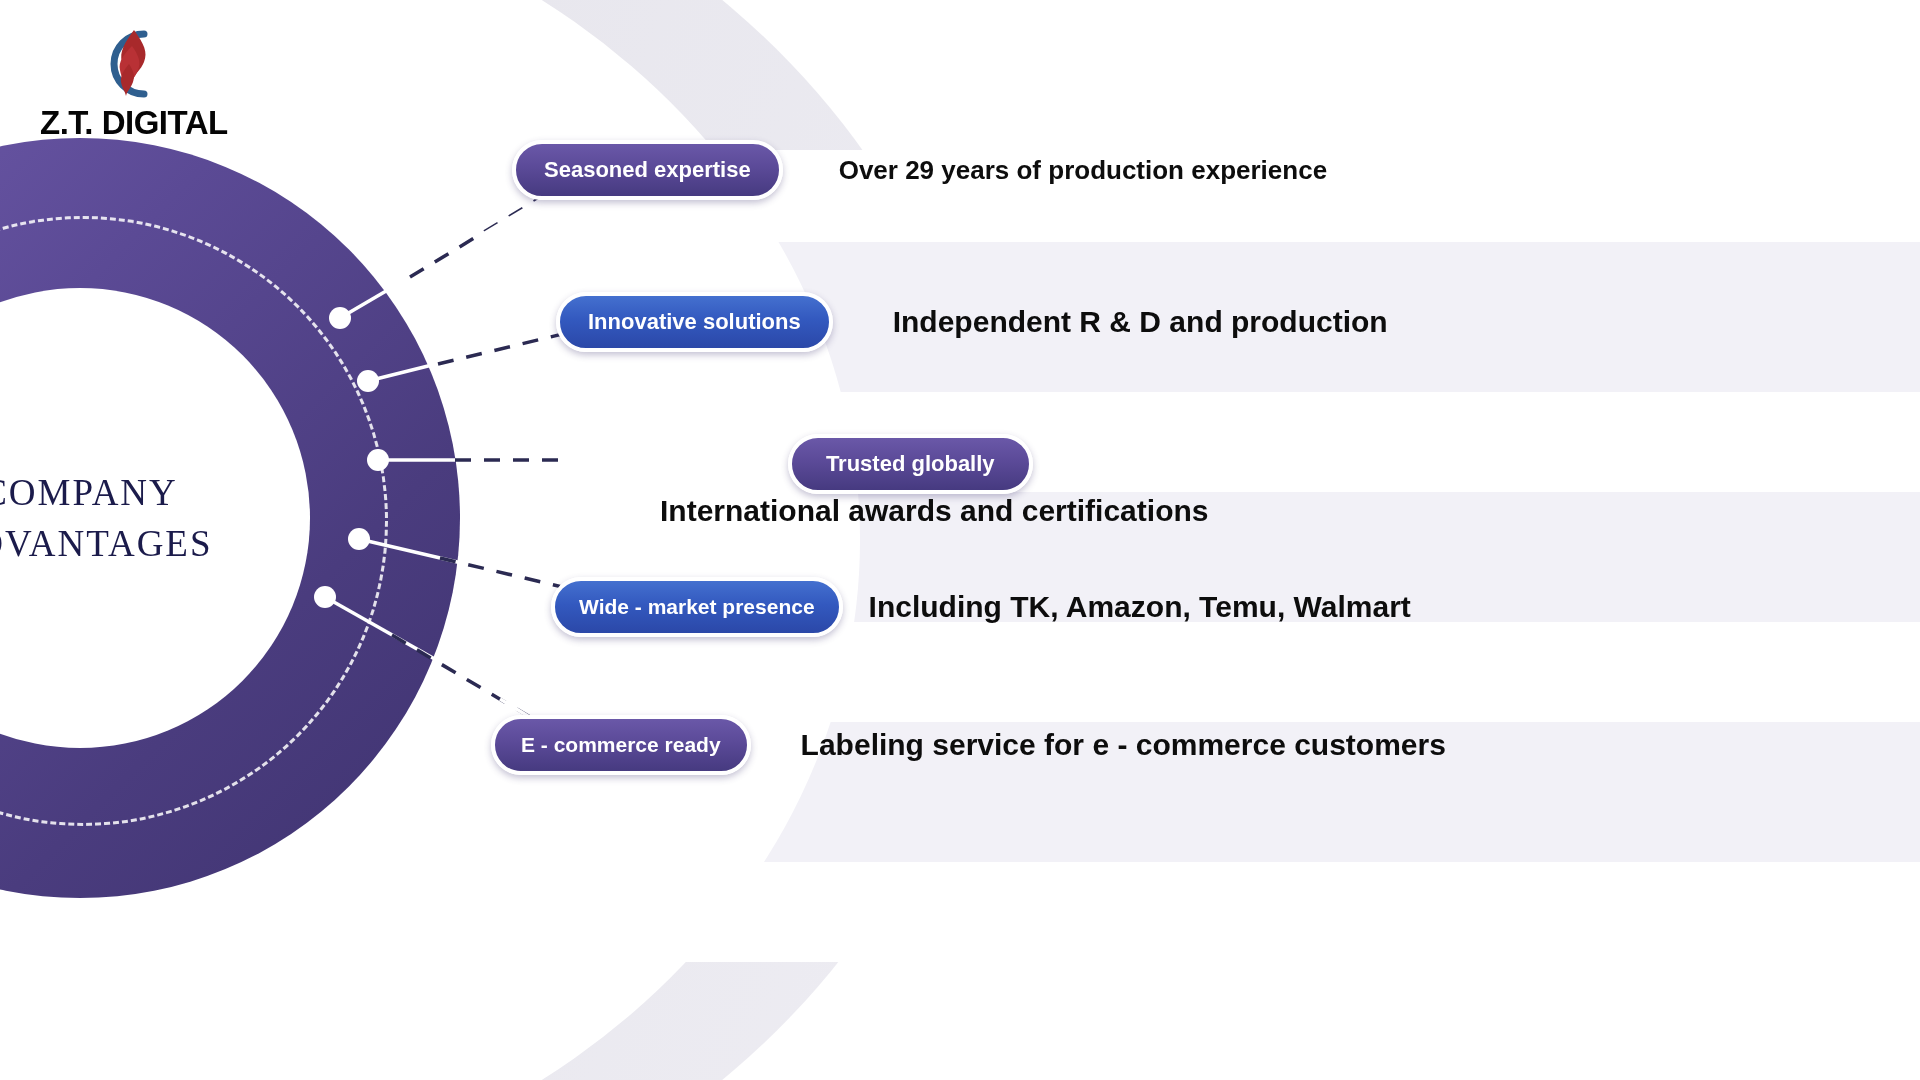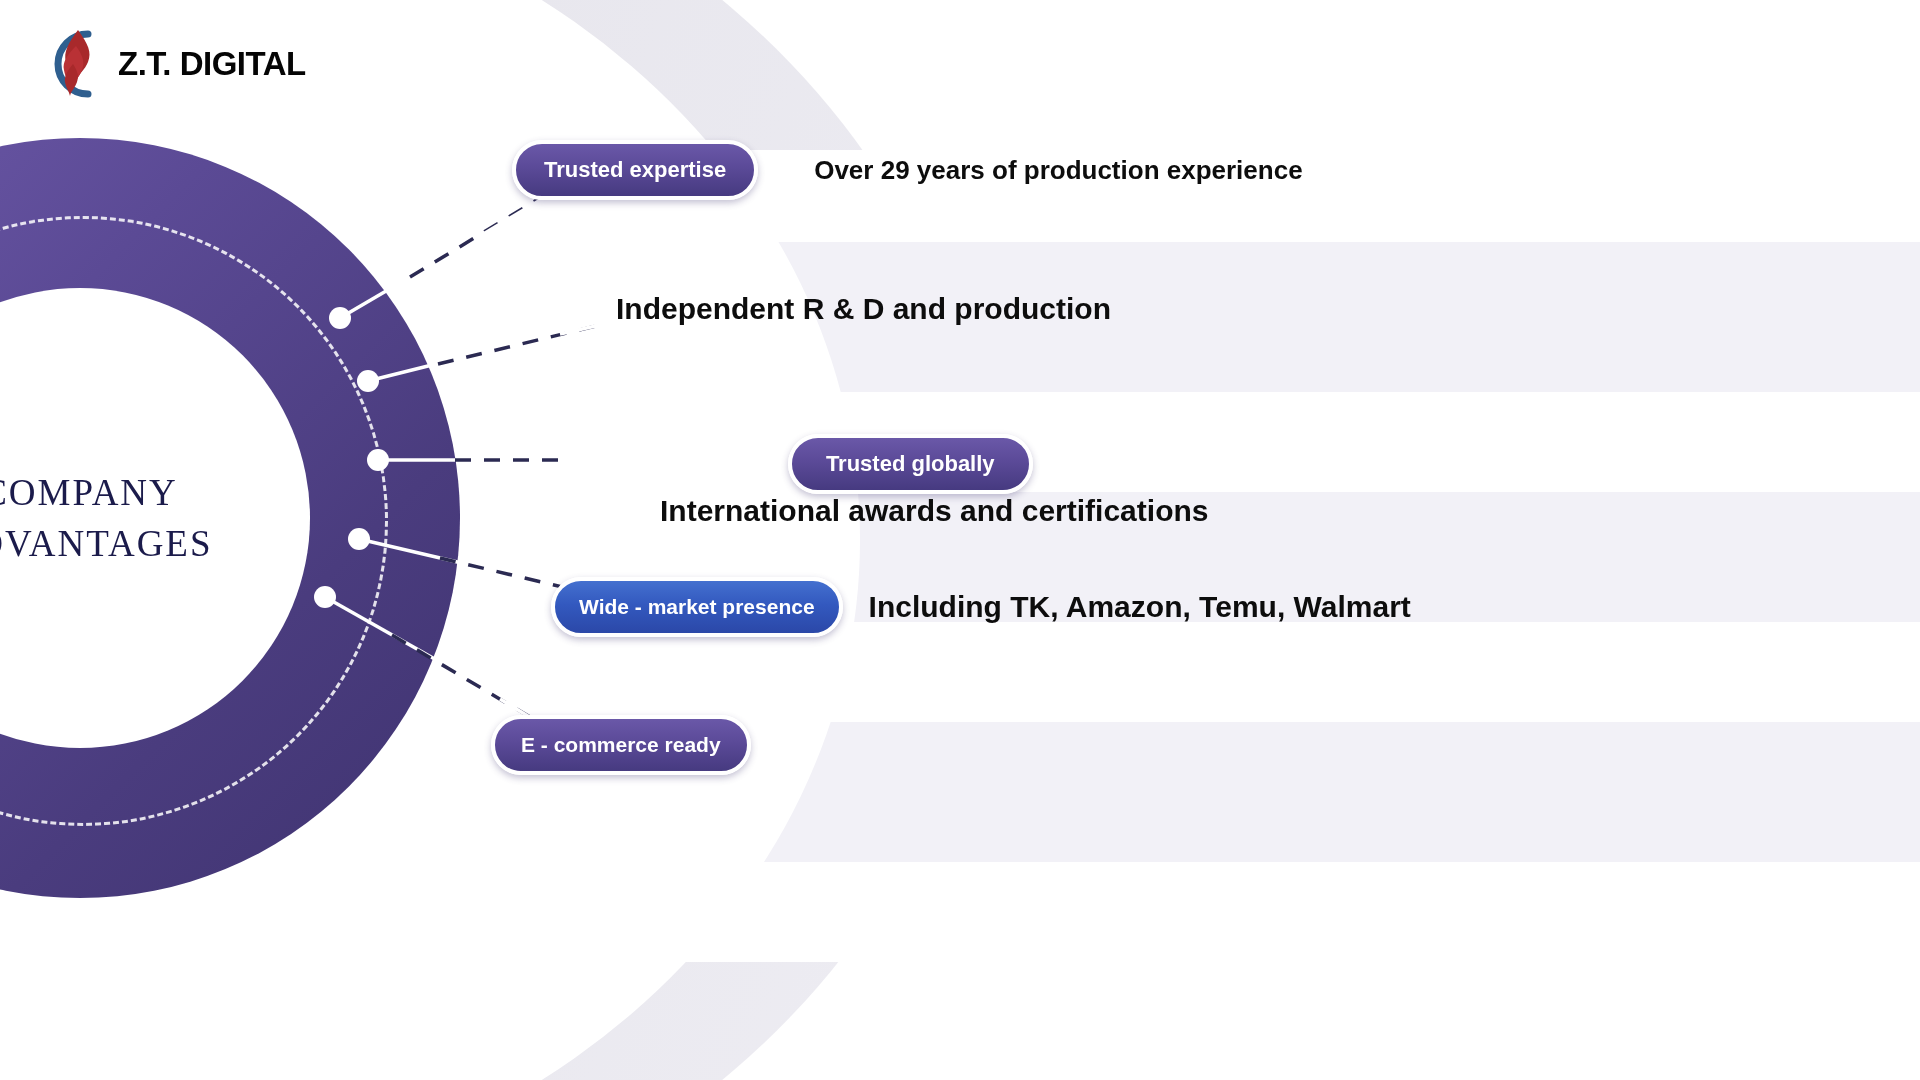--- a/index.html
+++ b/index.html
@@ -58,21 +58,21 @@
     border-radius:999px;color:#ffffff;font-weight:bold;
     border:4px solid #ffffff;
     box-shadow:0 3px 7px rgba(60,50,110,.30);
     white-space:nowrap;
   }
   .pill-purple{background:linear-gradient(180deg,#6a58a8 0%,#5b4a98 45%,#463a80 100%);}
   .pill-blue{background:linear-gradient(180deg,#4470cf 0%,#3359bf 45%,#2b48a8 100%);}
   .desc{color:#0d0d0d;font-weight:bold;white-space:nowrap;}
 
   
-  .logo{position:absolute;left:38px;top:24px;display:flex;align-items:center;}
+  .logo{position:absolute;left:38px;top:24px;display:flex;align-items:center;flex-direction:column;}
   .logo-text{font-size:33px;font-weight:bold;color:#050505;letter-spacing:-0.5px;margin-left:2px;}
 </style>
 </head>
 <body>
 
 <div id="stage">
 
   <div class="arc arc-outer-grey"></div>
   <div class="band-shadow"></div>
 
@@ -129,26 +129,29 @@
       <path d="M50 10 A30 30 0 1 0 50 70" fill="none" stroke="#2f5f8f" stroke-width="7" stroke-linecap="round"></path>
       <path d="M40 6 C50 20 54 28 50 38 C47 46 40 50 38 58 C36 50 30 46 28 38 C25 28 31 18 40 6 Z" fill="#a8292b"></path>
       <path d="M38 22 C45 32 47 38 44 46 C41 54 35 58 34 66 C32 58 27 54 26 46 C24 38 30 30 38 22 Z" fill="#b93135"></path>
       <path d="M35 40 C40 48 41 52 39 58 C37 64 33 67 32 72 C31 67 28 64 27 58 C26 52 30 46 35 40 Z" fill="#a8292b"></path>
     </svg>
     <span class="logo-text">Z.T. DIGITAL</span>
   </div>
 
   <div class="row" style="left:512px;top:140px;">
     <div class="pill pill-purple" style="font-size:22px;padding:13px 28px;">
-      <span>Trusted expertise</span>
+      <span>Seasoned expertise</span>
     </div>
     <div class="desc" style="font-size:26px;margin-left:56px;">Over 29 years of production experience</div>
   </div>
 
   <div class="row" style="left:556px;top:292px;">
+    <div class="pill pill-blue" style="font-size:22px;padding:13px 28px;">
+      <span>Innovative solutions</span>
+    </div>
     <div class="desc" style="font-size:30px;margin-left:60px;">Independent R &amp; D and production</div>
   </div>
 
   <div class="row" style="left:612px;top:434px;flex-direction:column;">
     <div class="pill pill-purple" style="font-size:22px;padding:13px 34px;">
       <span>Trusted globally</span>
     </div>
     <div class="desc" style="font-size:30px;margin-left:48px;">International awards and certifications</div>
   </div>
 
@@ -156,15 +159,16 @@
     <div class="pill pill-blue" style="font-size:21px;padding:14px 24px;align-items:flex-end;">
       <span>Wide - market presence</span>
     </div>
     <div class="desc" style="font-size:30px;margin-left:26px;">Including TK, Amazon, Temu, Walmart</div>
   </div>
 
   <div class="row" style="left:491px;top:715px;gap:8px;">
     <div class="pill pill-purple" style="font-size:21px;padding:14px 26px;">
       <span>E - commerce ready</span>
     </div>
+    <div class="desc" style="font-size:30px;margin-left:42px;">Labeling service for e - commerce customers</div>
   </div>
 
 </div>
 
 </body></html>

